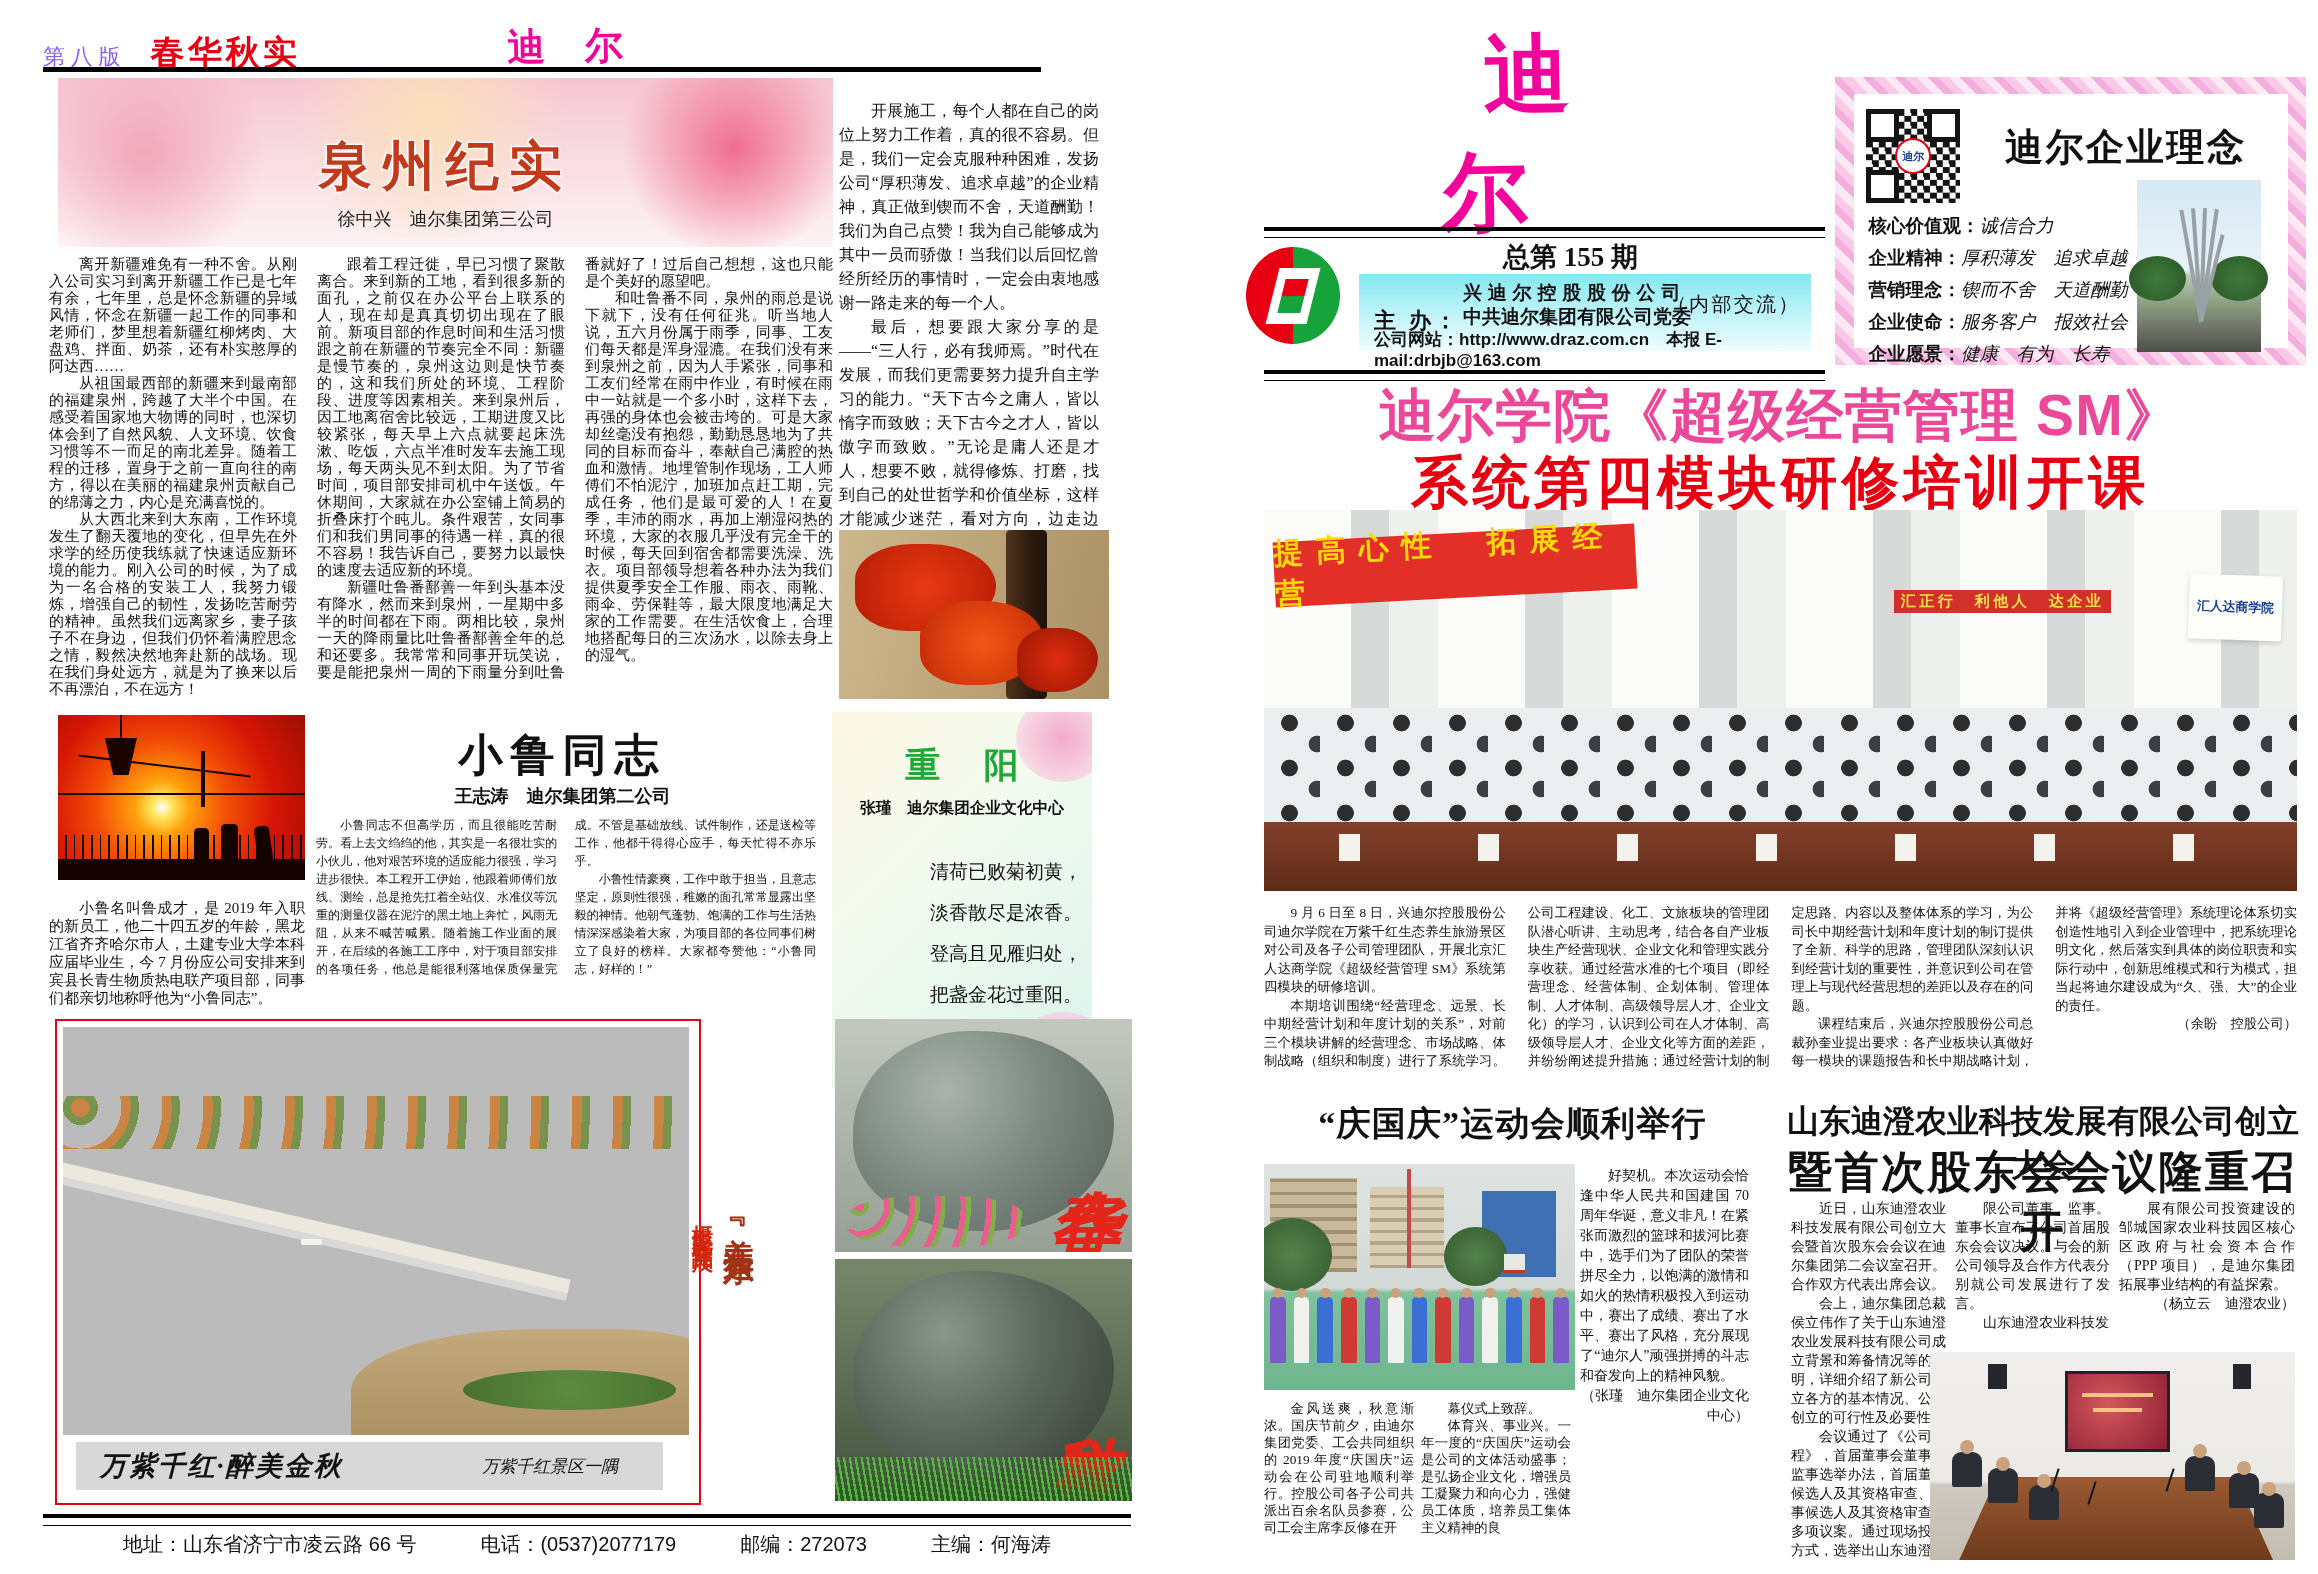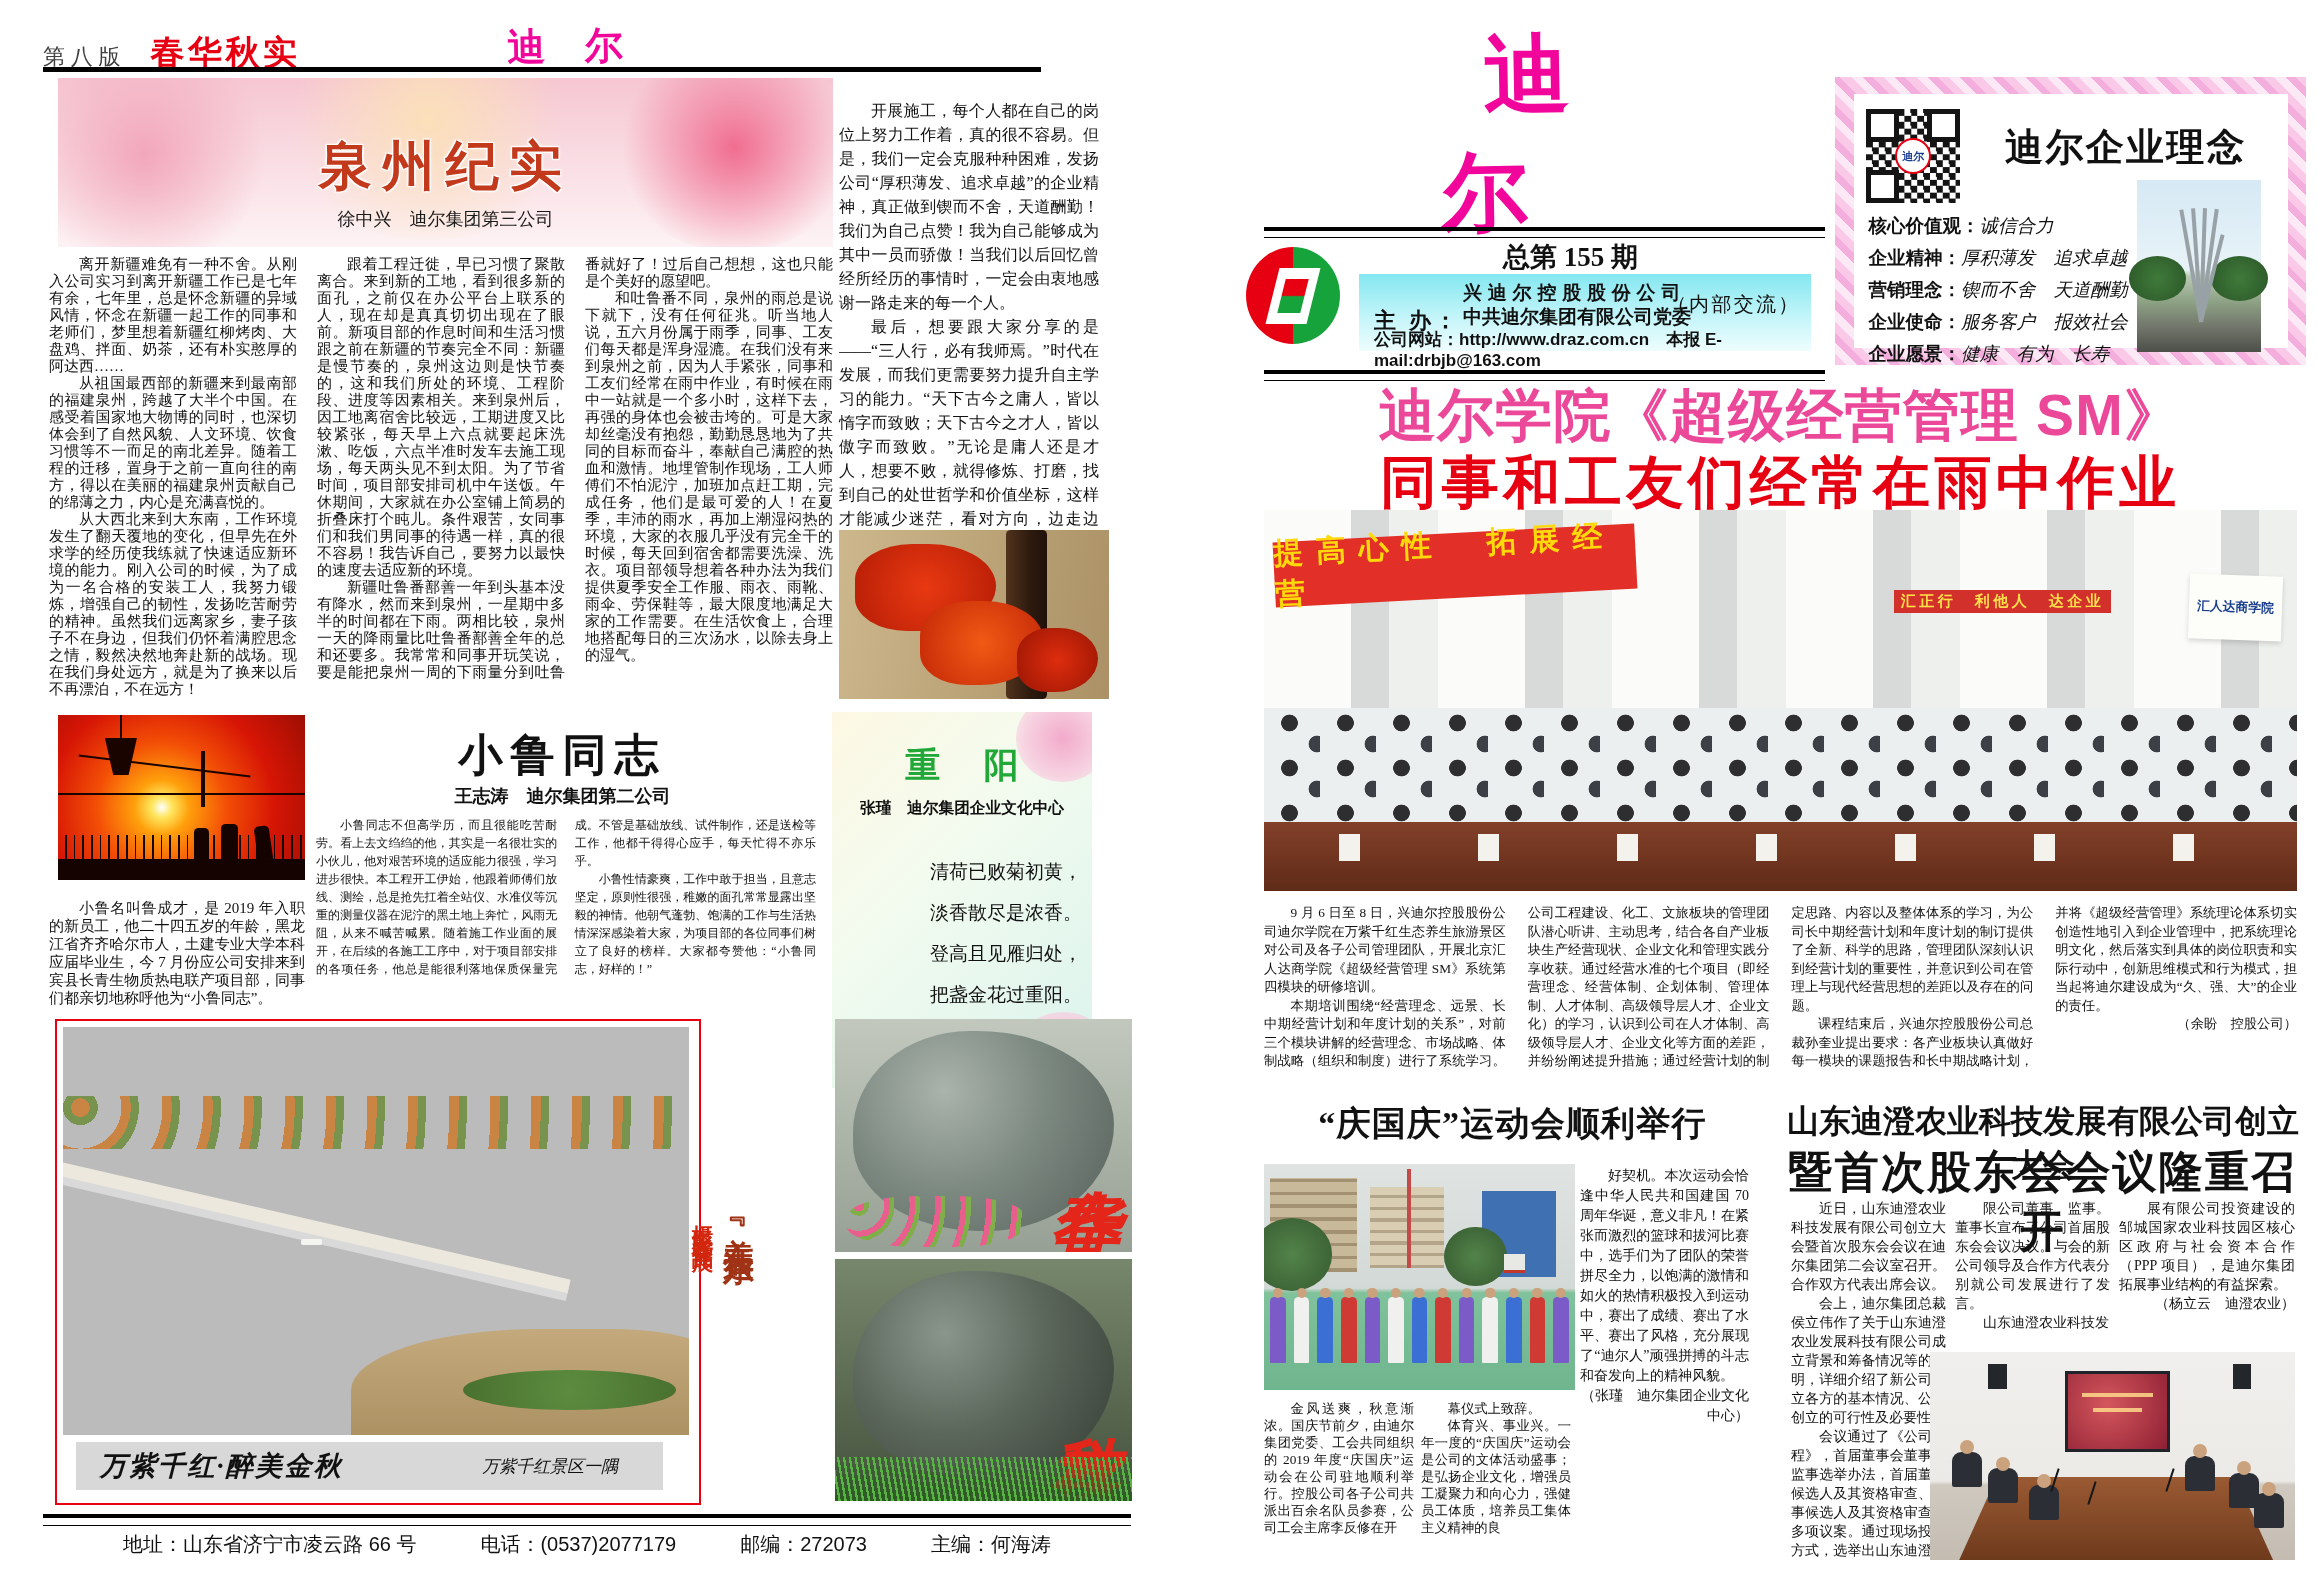--- a/index.html
+++ b/index.html
@@ -5,21 +5,21 @@
   html,body{margin:0;padding:0;background:#fff;}
   #paper{position:relative;width:2319px;height:1575px;background:#fff;overflow:hidden;
          font-family:"Liberation Serif",serif;color:#111;}
   .abs{position:absolute;}
   .photo{position:absolute;overflow:hidden;background:#bbb;}
   p.para{margin:0;text-align:justify;text-indent:2em;}
   p.sig{text-align:right;text-indent:0;}
 
   
   #lp-edition{left:43px;top:30px;display:flex;align-items:baseline;gap:24px;}
-  #lp-edition .ed{font-size:22px;letter-spacing:5.8px;color:#404040;font-family:Liberation Mono, monospace;}
+  #lp-edition .ed{font-size:22px;letter-spacing:5.8px;color:#8b5cf6;font-family:Liberation Mono, monospace;}
   #lp-edition .edt{font-size:34px;font-weight:bold;color:#e60012;letter-spacing:3.5px;font-family:"Liberation Sans",sans-serif;}
   #lp-masthead{left:503px;top:21px;width:139px;text-align:center;font-size:38px;font-weight:bold;
                color:#f1059b;letter-spacing:15px;transform:rotate(-1deg);}
   #lp-rule{left:43px;top:67px;width:998px;height:5.2px;background:#000;}
 
   #lp-banner{left:58px;top:78px;width:775px;height:169px;overflow:hidden;
      background:linear-gradient(180deg,#f6c6d2 0%,#f9dbe2 45%,#fdf3f4 100%);}
   #lp-banner .fl1{position:absolute;left:-35px;top:-46px;width:243px;height:243px;border-radius:50%;
      background:radial-gradient(circle,#f2a7bb 0%,rgba(242,167,187,0) 70%);}
   #lp-banner .fl2{position:absolute;left:220px;top:-81px;width:301px;height:243px;border-radius:50%;
@@ -424,21 +424,21 @@
         <i class="bar b1"></i>
         <i class="bar b2"></i>
         <i class="bar b3"></i>
         <i class="bar b4"></i>
         <i class="bar b5"></i>
       </div>
     </div>
   </div>
 
   <div class="abs" id="rp-head1">迪尔学院《超级经营管理 SM》</div>
-  <div class="abs" id="rp-head2">同事和工友们经常在雨中作业</div>
+  <div class="abs" id="rp-head2">系统第四模块研修培训开课</div>
 
   <div class="photo" id="rp-photo">
     <div class="windows"></div>
     <div class="banner1">提高心性　拓展经营</div>
     <div class="banner2">汇正行　利他人　达企业</div>
     <div class="banner3">汇人达商学院</div>
     <div class="crowd"></div>
     <div class="tables"></div>
     <div class="papers"></div>
   </div>

